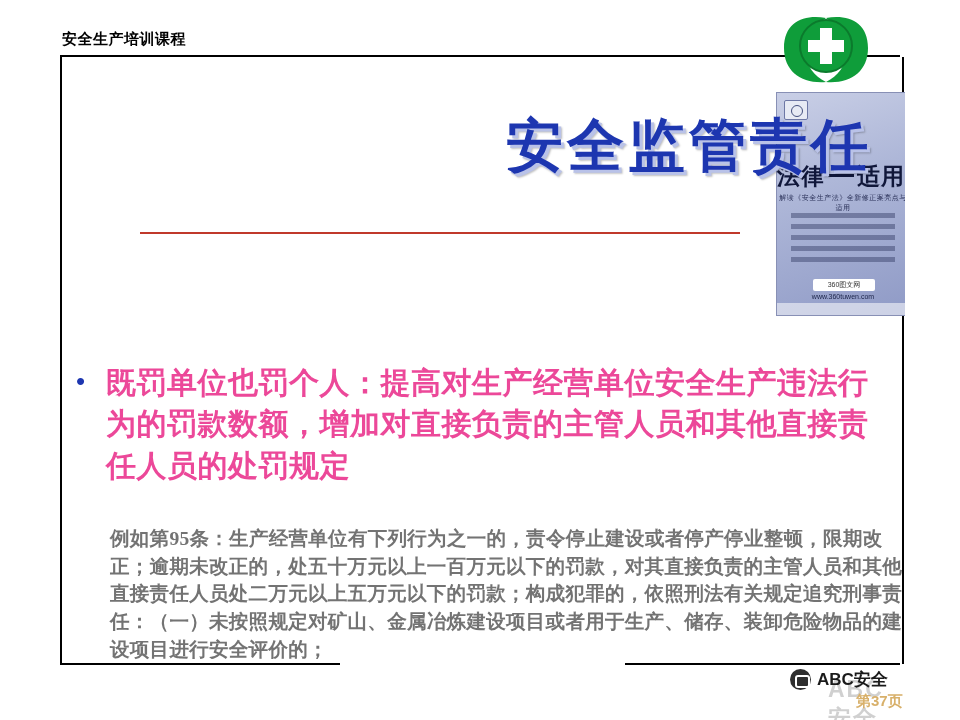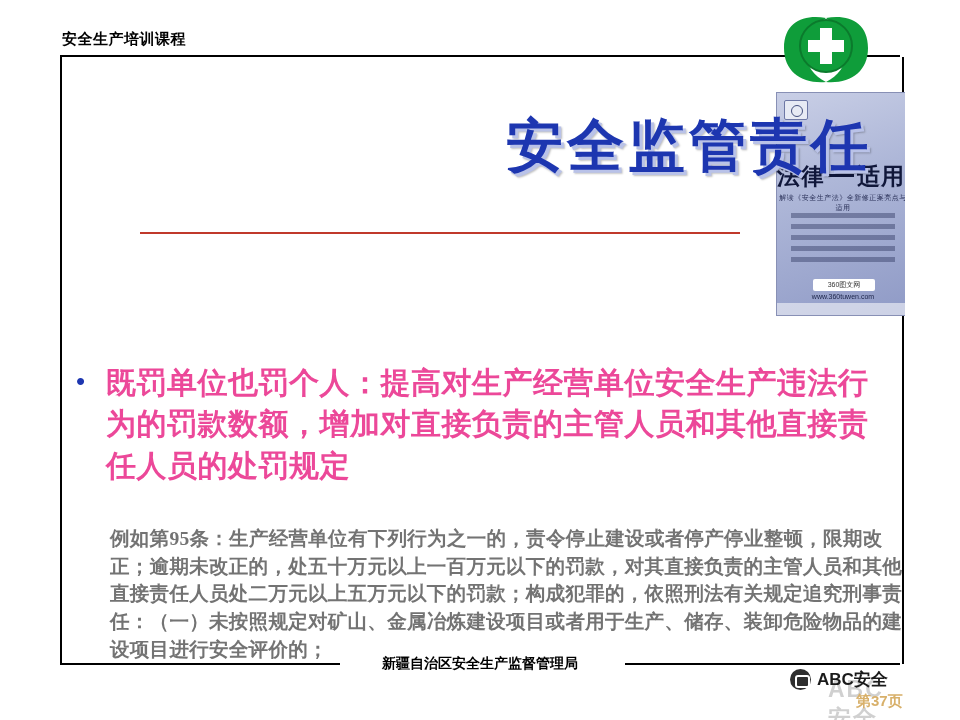--- a/index.html
+++ b/index.html
@@ -361,21 +361,20 @@
 
   <div class="bullet-wrap">
     <div class="bullet-mark">•</div>
     <div class="bullet-body">既罚单位也罚个人：提高对生产经营单位安全生产违法行为的罚款数额，增加对直接负责的主管人员和其他直接责任人员的处罚规定</div>
   </div>
 
   <div class="example">例如第95条：生产经营单位有下列行为之一的，责令停止建设或者停产停业整顿，限期改正；逾期未改正的，处五十万元以上一百万元以下的罚款，对其直接负责的主管人员和其他直接责任人员处二万元以上五万元以下的罚款；构成犯罪的，依照刑法有关规定追究刑事责任：（一）未按照规定对矿山、金属冶炼建设项目或者用于生产、储存、装卸危险物品的建设项目进行安全评价的；</div>
 
   <div class="footer-rule-left"></div>
   <div class="footer-rule-right"></div>
-  <div class="footer-text">新疆自治区安全生产监督管理局</div>
 
   <div class="wm-ghost">ABC安全</div>
   <div class="watermark">
     <div class="wm-circle"></div>
     <span>ABC安全</span>
   </div>
   <div class="page-number">第37页</div>
 
 </div>
 

